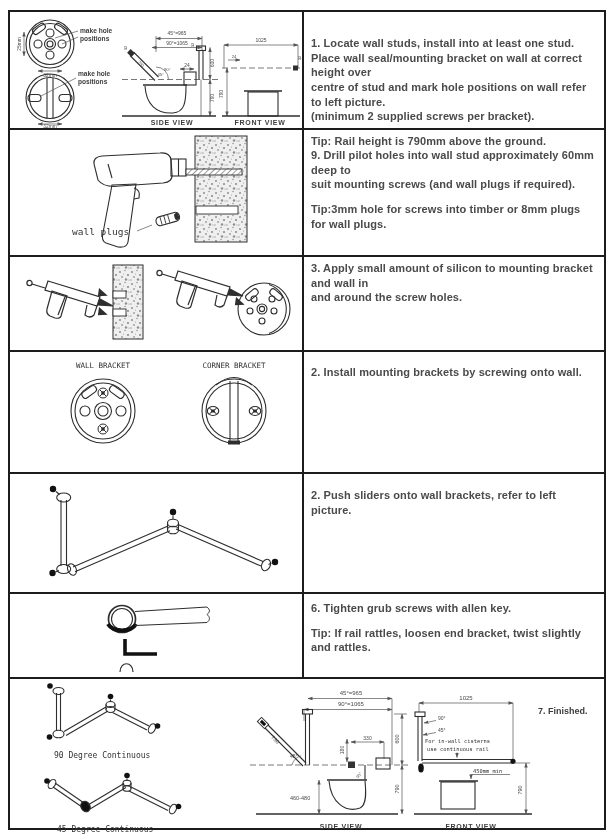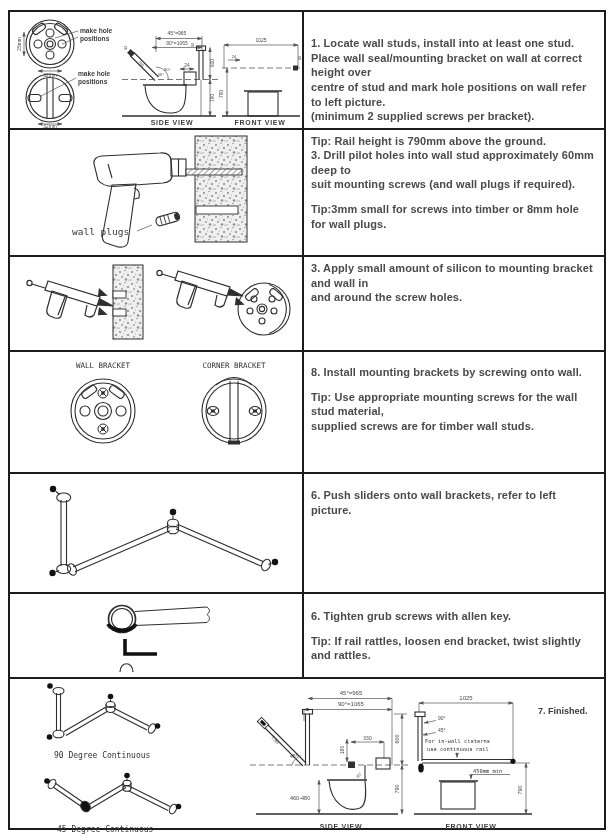--- a/index.html
+++ b/index.html
@@ -6,21 +6,21 @@
   .page{width:614px;height:837px;background:#ffffff;position:relative;margin:0 auto;
         font-family:"Liberation Sans",sans-serif;overflow:hidden;}
   .frame{position:absolute;left:8px;top:10px;width:598px;height:820px;
          border:2px solid #1c1c1c;box-sizing:border-box;display:flex;flex-direction:column;background:#fff;}
   .row{display:flex;box-sizing:border-box;flex:none;}
   .row + .row{border-top:2px solid #1c1c1c;}
   .r1{height:116px}.r2{height:127px}.r3{height:95px}.r4{height:122px}.r5{height:120px}.r6{height:85px}.r7{height:168px}
   .cell-art{width:292px;flex:none;position:relative;overflow:hidden;}
   .cell-art.full{width:594px;}
   .cell-text{flex:1;border-left:2px solid #1c1c1c;box-sizing:border-box;padding:0 10px 0 7px;}
-  .pt1{padding-top:24px}.pt2{padding-top:18px}.pt3{padding-top:4px}.pt4{padding-top:13px}.pt5{padding-top:14px}.pt6{padding-top:15px}
+  .pt1{padding-top:24px}.pt2{padding-top:18px}.pt3{padding-top:4px}.pt4{padding-top:13px}.pt5{padding-top:14px}.pt6{padding-top:7px}
   .step{font-size:11px;font-weight:bold;color:#4a4a4a;line-height:1.33;white-space:pre-line;letter-spacing:0.1px;}
   .tip{margin-top:10px;}
   svg{display:block;}
   svg text{fill:#4a4a4a;font-family:"Liberation Sans",sans-serif;}
   .t42{font-size:4.2px}.t48{font-size:4.8px}.t5{font-size:5px}.t55{font-size:5.5px}.t6{font-size:6px}
   .cap{font-size:7px;font-weight:bold;fill:#3d3d3d;letter-spacing:0.7px;}
   .mono{font-family:"DejaVu Sans Mono","Liberation Mono",monospace;fill:#333;}
   .lbl{font-size:6.6px;font-weight:bold;fill:#3d3d3d;}
   .fin{font-size:9px;font-weight:bold;fill:#3d3d3d;}
   .ln{stroke:#2e2e2e;stroke-width:1.1;fill:none;}
@@ -199,23 +199,23 @@
           <g transform="translate(145,88) rotate(-16)">
             <rect x="0" y="0" width="24" height="9" rx="4" fill="#fff" stroke="#2e2e2e" stroke-width="1.1"></rect>
             <line x1="5" y1="0.5" x2="5" y2="8.5" stroke="#2e2e2e" stroke-width="0.8"></line>
             <line x1="9" y1="0.5" x2="9" y2="8.5" stroke="#2e2e2e" stroke-width="0.8"></line>
             <line x1="13" y1="0.5" x2="13" y2="8.5" stroke="#2e2e2e" stroke-width="0.8"></line>
             <rect x="19" y="1" width="4.5" height="7" rx="2" fill="#2e2e2e"></rect>
           </g>
         </svg>
       </div>
       <div class="cell-text pt2">
-        <div class="step">3. Drill pilot holes into wall stud approximately 60mm deep to
+        <div class="step">9. Drill pilot holes into wall stud approximately 60mm deep to
 suit mounting screws (and wall plugs if required).</div>
-        <div class="step tip">Tip:3mm small for screws into timber or 8mm hole for wall plugs.</div>
+        <div class="step tip">Tip:3mm hole for screws into timber or 8mm plugs for wall plugs.</div>
       </div>
     </div>
 
     <div class="row r3">
       <div class="cell-art">
         <svg width="292" height="93" viewBox="0 0 292 93">
           <use href="#gun" transform="translate(30,18)"></use>
           <rect x="103" y="8" width="30" height="74" fill="url(#speckle)" stroke="#2e2e2e" stroke-width="1"></rect>
           <rect x="103" y="34" width="13" height="7" fill="#fff" stroke="#2e2e2e" stroke-width="0.9"></rect>
           <rect x="103" y="52" width="13" height="7" fill="#fff" stroke="#2e2e2e" stroke-width="0.9"></rect>
@@ -267,23 +267,21 @@
             <path d="M206,33 Q224,18 242,33"></path>
             <line x1="220" y1="29" x2="220" y2="89"></line>
               <line x1="228" y1="29" x2="228" y2="89"></line>
             <rect x="218" y="88.5" width="12" height="4" fill="#2e2e2e" stroke="none"></rect>
           </g>
           <use href="#screw" transform="translate(203,59) scale(1.15,0.9)"></use>
           <use href="#screw" transform="translate(245,59) scale(1.15,0.9)"></use>
         </svg>
       </div>
       <div class="cell-text pt4">
-        <div class="step">8. Install mounting brackets by screwing onto wall.</div>
-        <div class="step tip">Tip: Use appropriate mounting screws for the wall stud material,
-supplied screws are for timber wall studs.</div>
+        <div class="step">2. Install mounting brackets by screwing onto wall.</div>
       </div>
     </div>
 
     <div class="row r5">
       <div class="cell-art">
         <svg width="292" height="118" viewBox="0 0 292 118">
           <g class="ln">
             <line x1="51" y1="26" x2="51" y2="92"></line>
               <line x1="56.5" y1="26" x2="56.5" y2="92"></line>
             <ellipse cx="53.7" cy="23.5" rx="7" ry="4.5"></ellipse>
@@ -309,21 +307,21 @@
           <g class="ln">
             <line x1="168" y1="50.5" x2="253" y2="87.5"></line>
               <line x1="166" y1="55.1" x2="251" y2="92.1"></line>
             <ellipse cx="256" cy="91" rx="4.2" ry="6" transform="rotate(24 256 91)"></ellipse>
           </g>
           <circle cx="265" cy="88" r="3.2" fill="#111"></circle>
           <line class="ln" x1="261.5" y1="89" x2="258.5" y2="90.5"></line>
         </svg>
       </div>
       <div class="cell-text pt5">
-        <div class="step">6. Push sliders onto wall brackets, refer to left picture.</div>
+        <div class="step">2. Push sliders onto wall brackets, refer to left picture.</div>
       </div>
     </div>
 
     <div class="row r6">
       <div class="cell-art">
         <svg width="292" height="83" viewBox="0 0 292 83">
           <g>
             <circle cx="112" cy="25" r="13.5" fill="none" stroke="#2e2e2e" stroke-width="1.7"></circle>
             <circle cx="112" cy="25" r="10.5" fill="none" stroke="#2e2e2e" stroke-width="1.1"></circle>
             <path d="M98,30 A15,10 0 0 0 126,30" fill="none" stroke="#111" stroke-width="4"></path>

